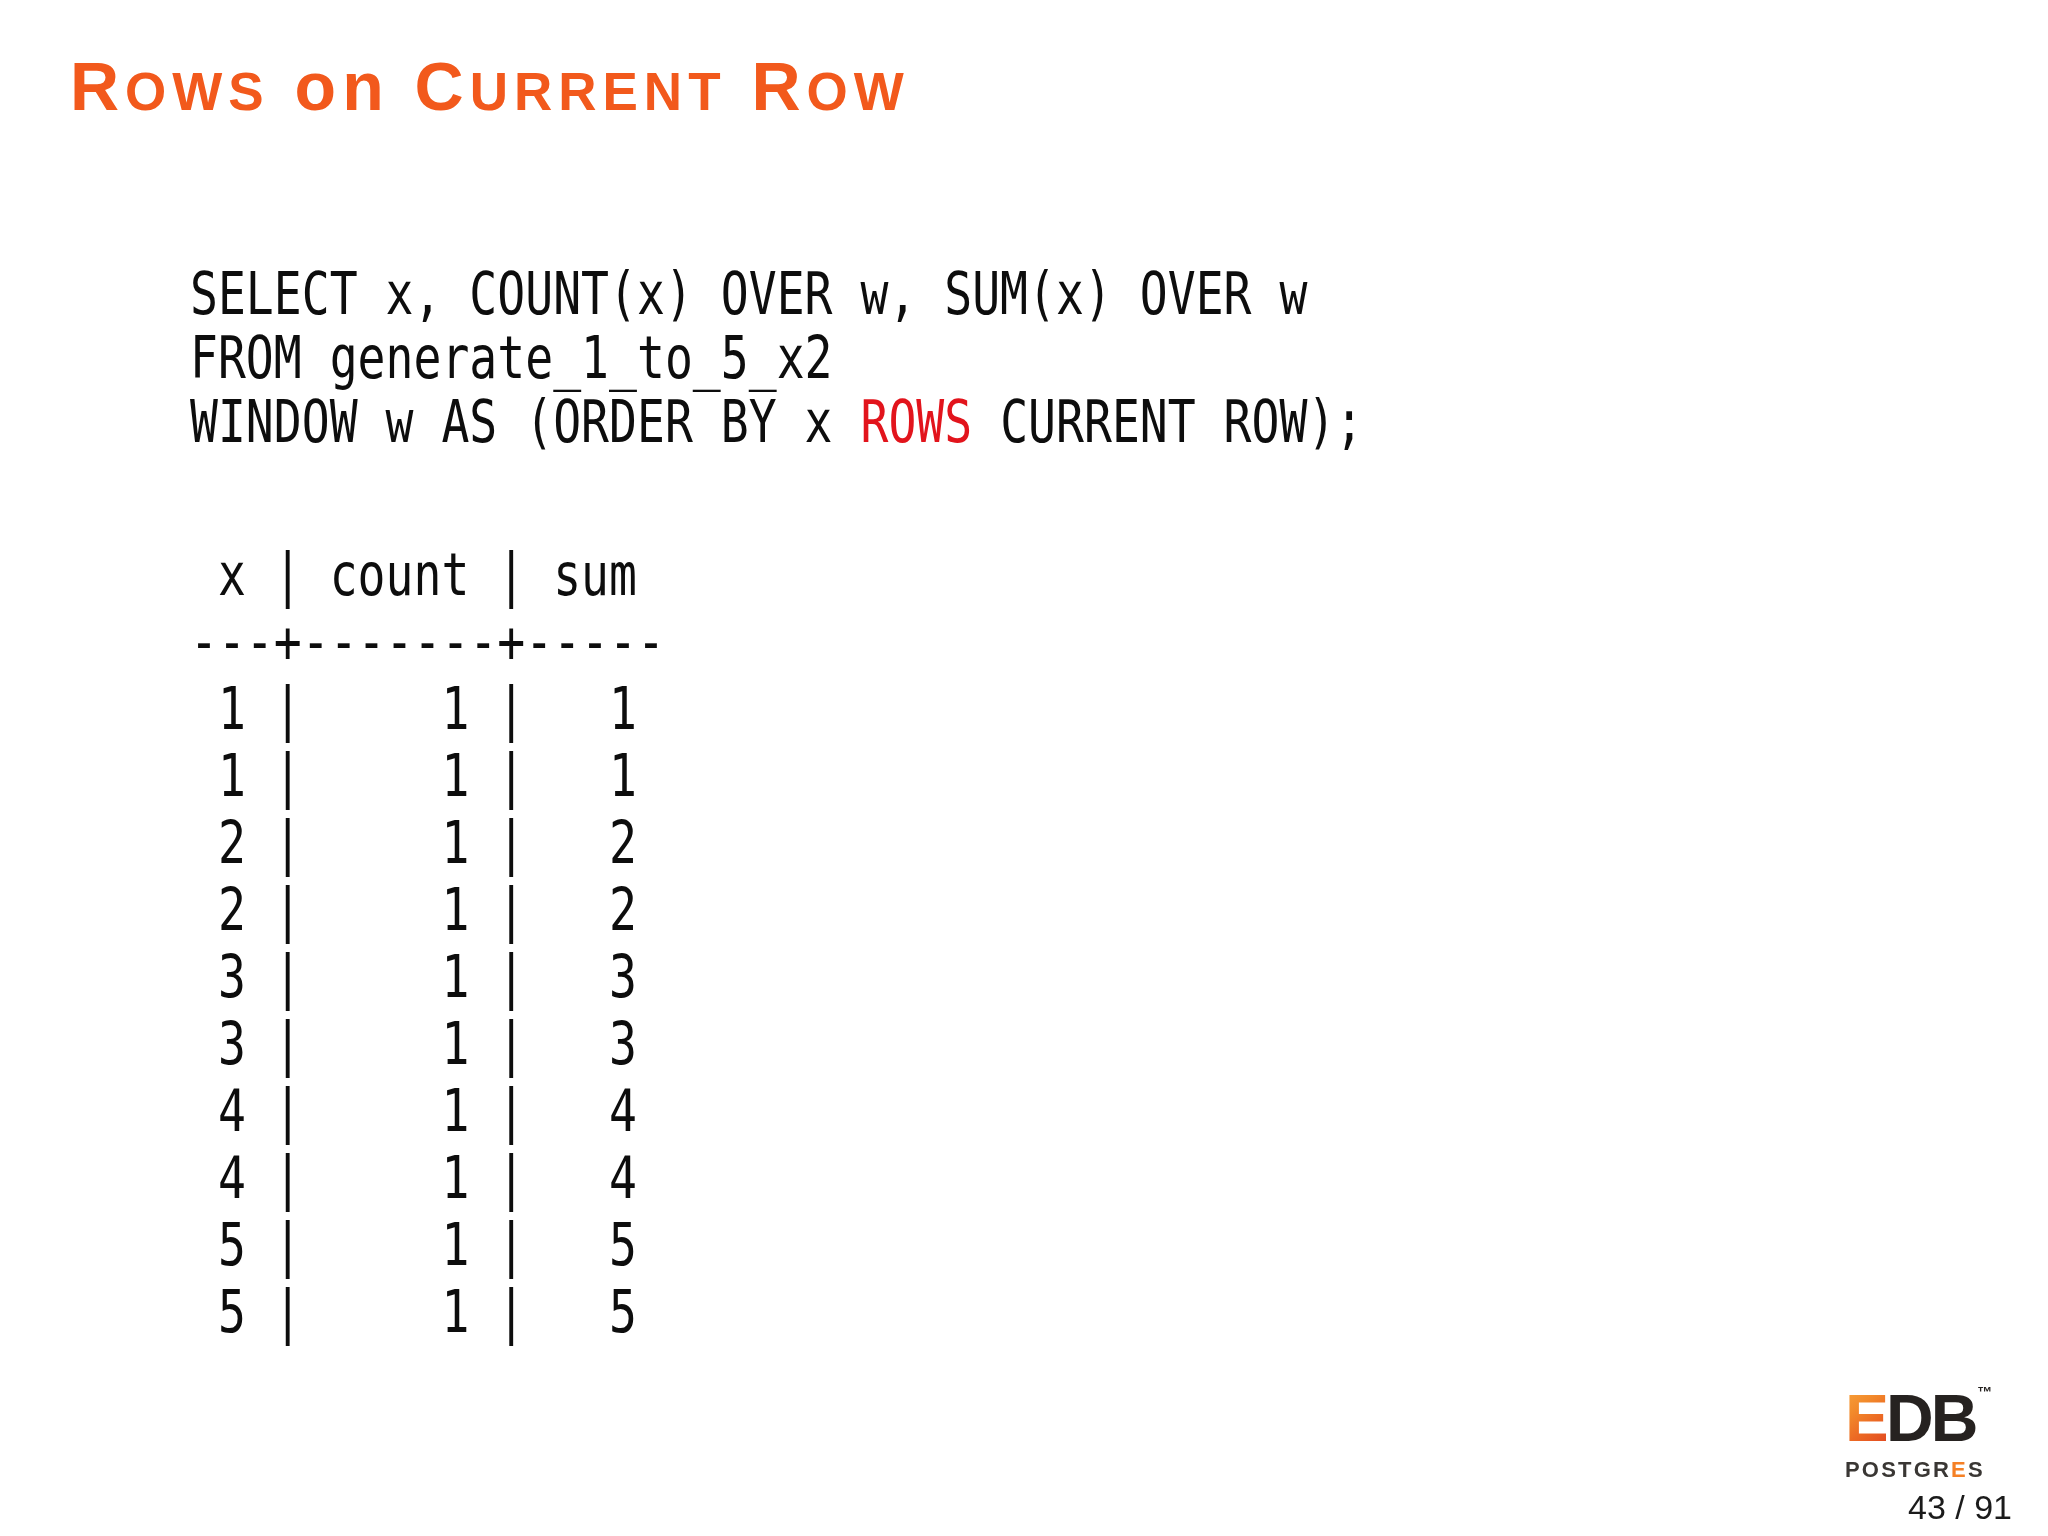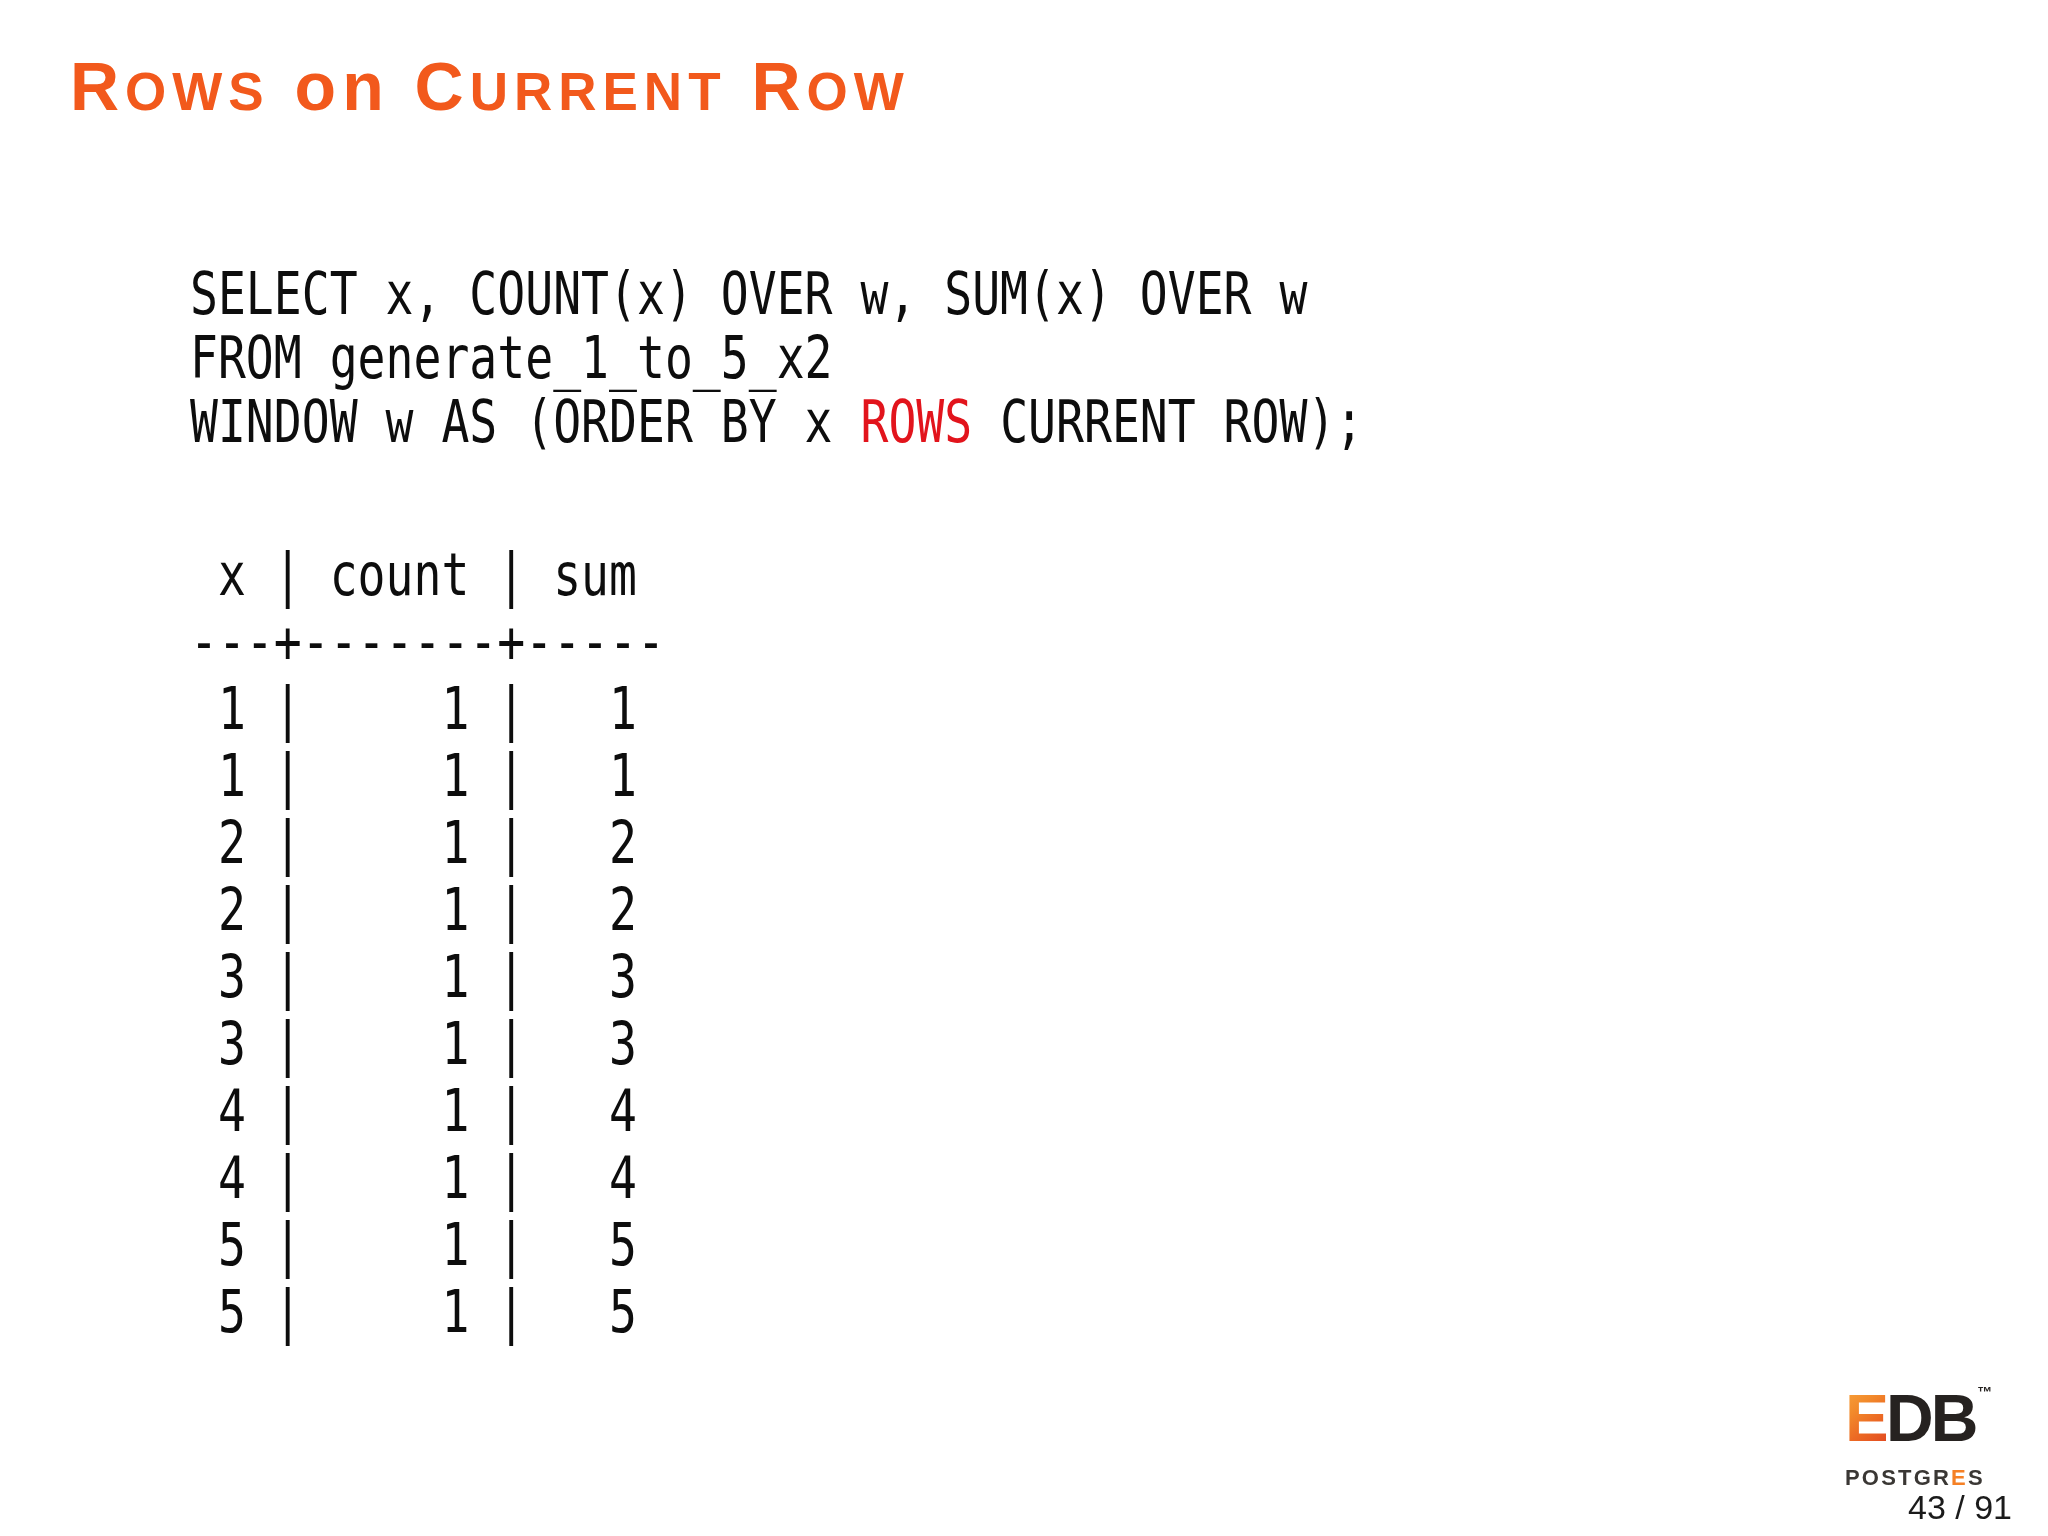--- a/index.html
+++ b/index.html
@@ -83,21 +83,21 @@
   .edb-db { color: var(--logo-dark, #262220); }
   .tm {
     font-size: 15px;
     font-weight: bold;
     letter-spacing: 0;
     color: var(--logo-dark, #262220);
     vertical-align: 44px;
     margin-left: 2px;
   }
   .postgres-line {
-    margin-top: 12px;
+    margin-top: 4px;
     font-size: 22px;
     line-height: 22px;
     font-weight: bold;
     letter-spacing: 2.2px;
     color: var(--logo-gray, #3A3734);
     white-space: nowrap;
   }
   .pg-e { color: var(--logo-orange, #F58025); }
 
   

